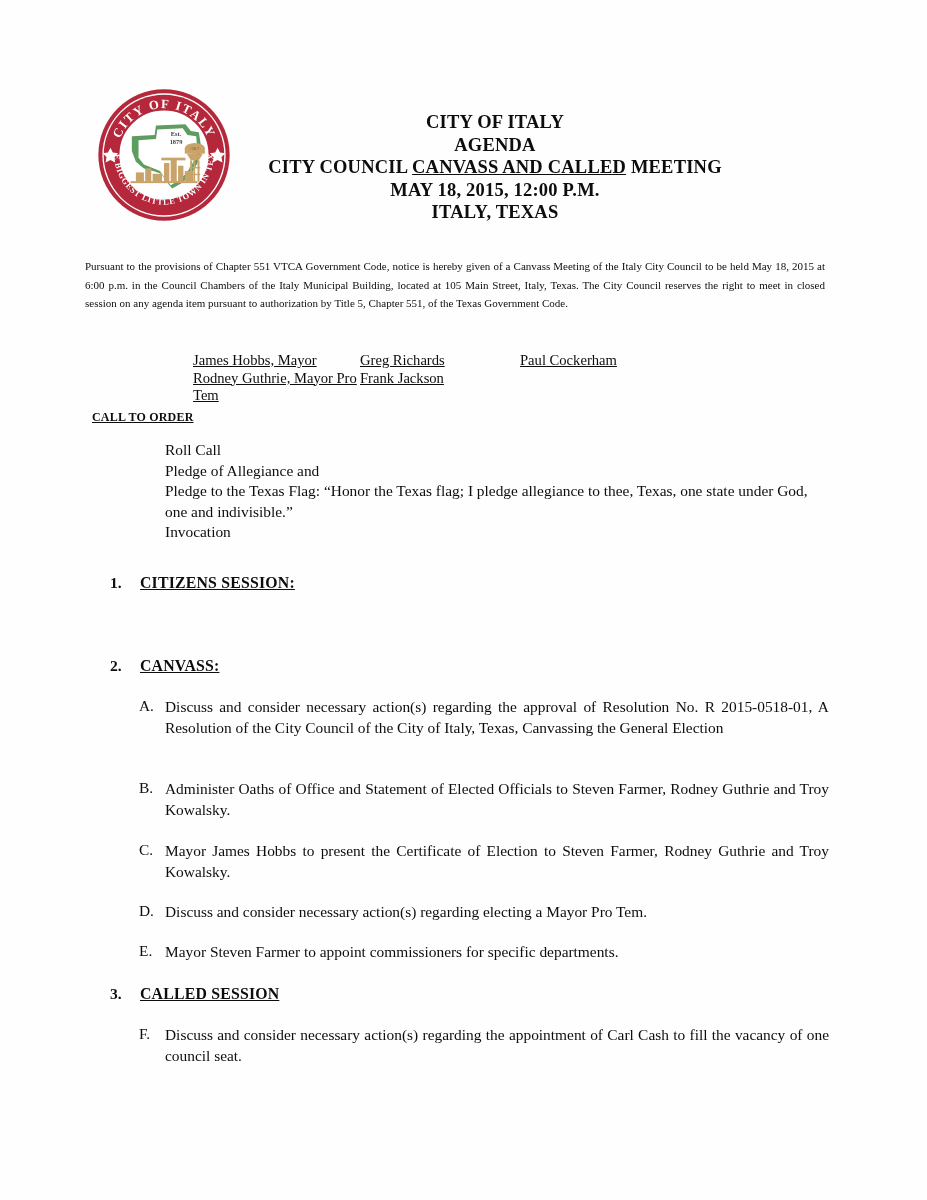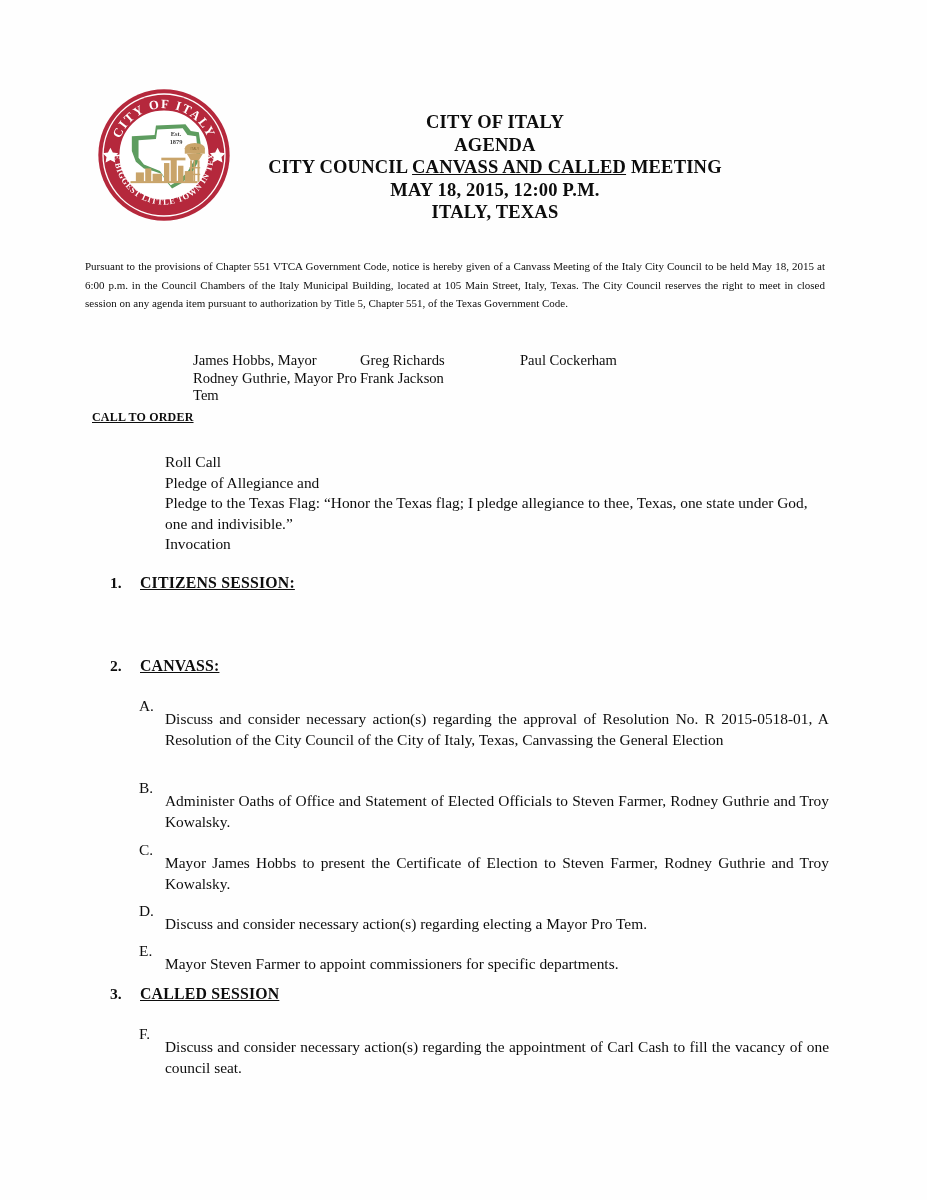--- a/index.html
+++ b/index.html
@@ -66,39 +66,39 @@
 
   
   .roster {
     position: absolute;
     left: 85px;
     top: 352px;
     width: 740px;
     font-size: 14.6px;
     line-height: 17.5px;
   }
-  .roster-row { display: flex; }
+  .roster-row { display: flex; text-decoration: underline; }
   .roster-col-1 { width: 275px; padding-left: 108px; box-sizing: border-box; }
   .roster-col-2 { width: 160px; }
   .roster-col-3 { width: 200px; }
 
   
   .call-heading {
     position: absolute;
     left: 92px;
     top: 410px;
     font-size: 12px;
     font-weight: bold;
     text-decoration: underline;
     letter-spacing: 0.2px;
   }
   .call-items {
     position: absolute;
     left: 165px;
-    top: 452px;
+    top: 440px;
     width: 650px;
     font-size: 15.4px;
     line-height: 20.5px;
   }
 
   
   .num-section {
     position: absolute;
     width: 740px;
   }
@@ -131,21 +131,21 @@
   .letter-item .ltr {
     position: absolute;
     left: 0;
     top: 0;
     width: 26px;
     font-size: 15.4px;
   }
   .letter-item .body {
     position: absolute;
     left: 26px;
-    top: 12px;
+    top: 0;
     width: 664px;
     font-size: 15.4px;
     line-height: 20.6px;
     text-align: justify;
   }
   .letter-item .body.nojust { text-align: left; }
 
   #item-a { left: 139px; top: 697px; }
   #item-b { left: 139px; top: 779px; }
   #item-c { left: 139px; top: 841px; }

